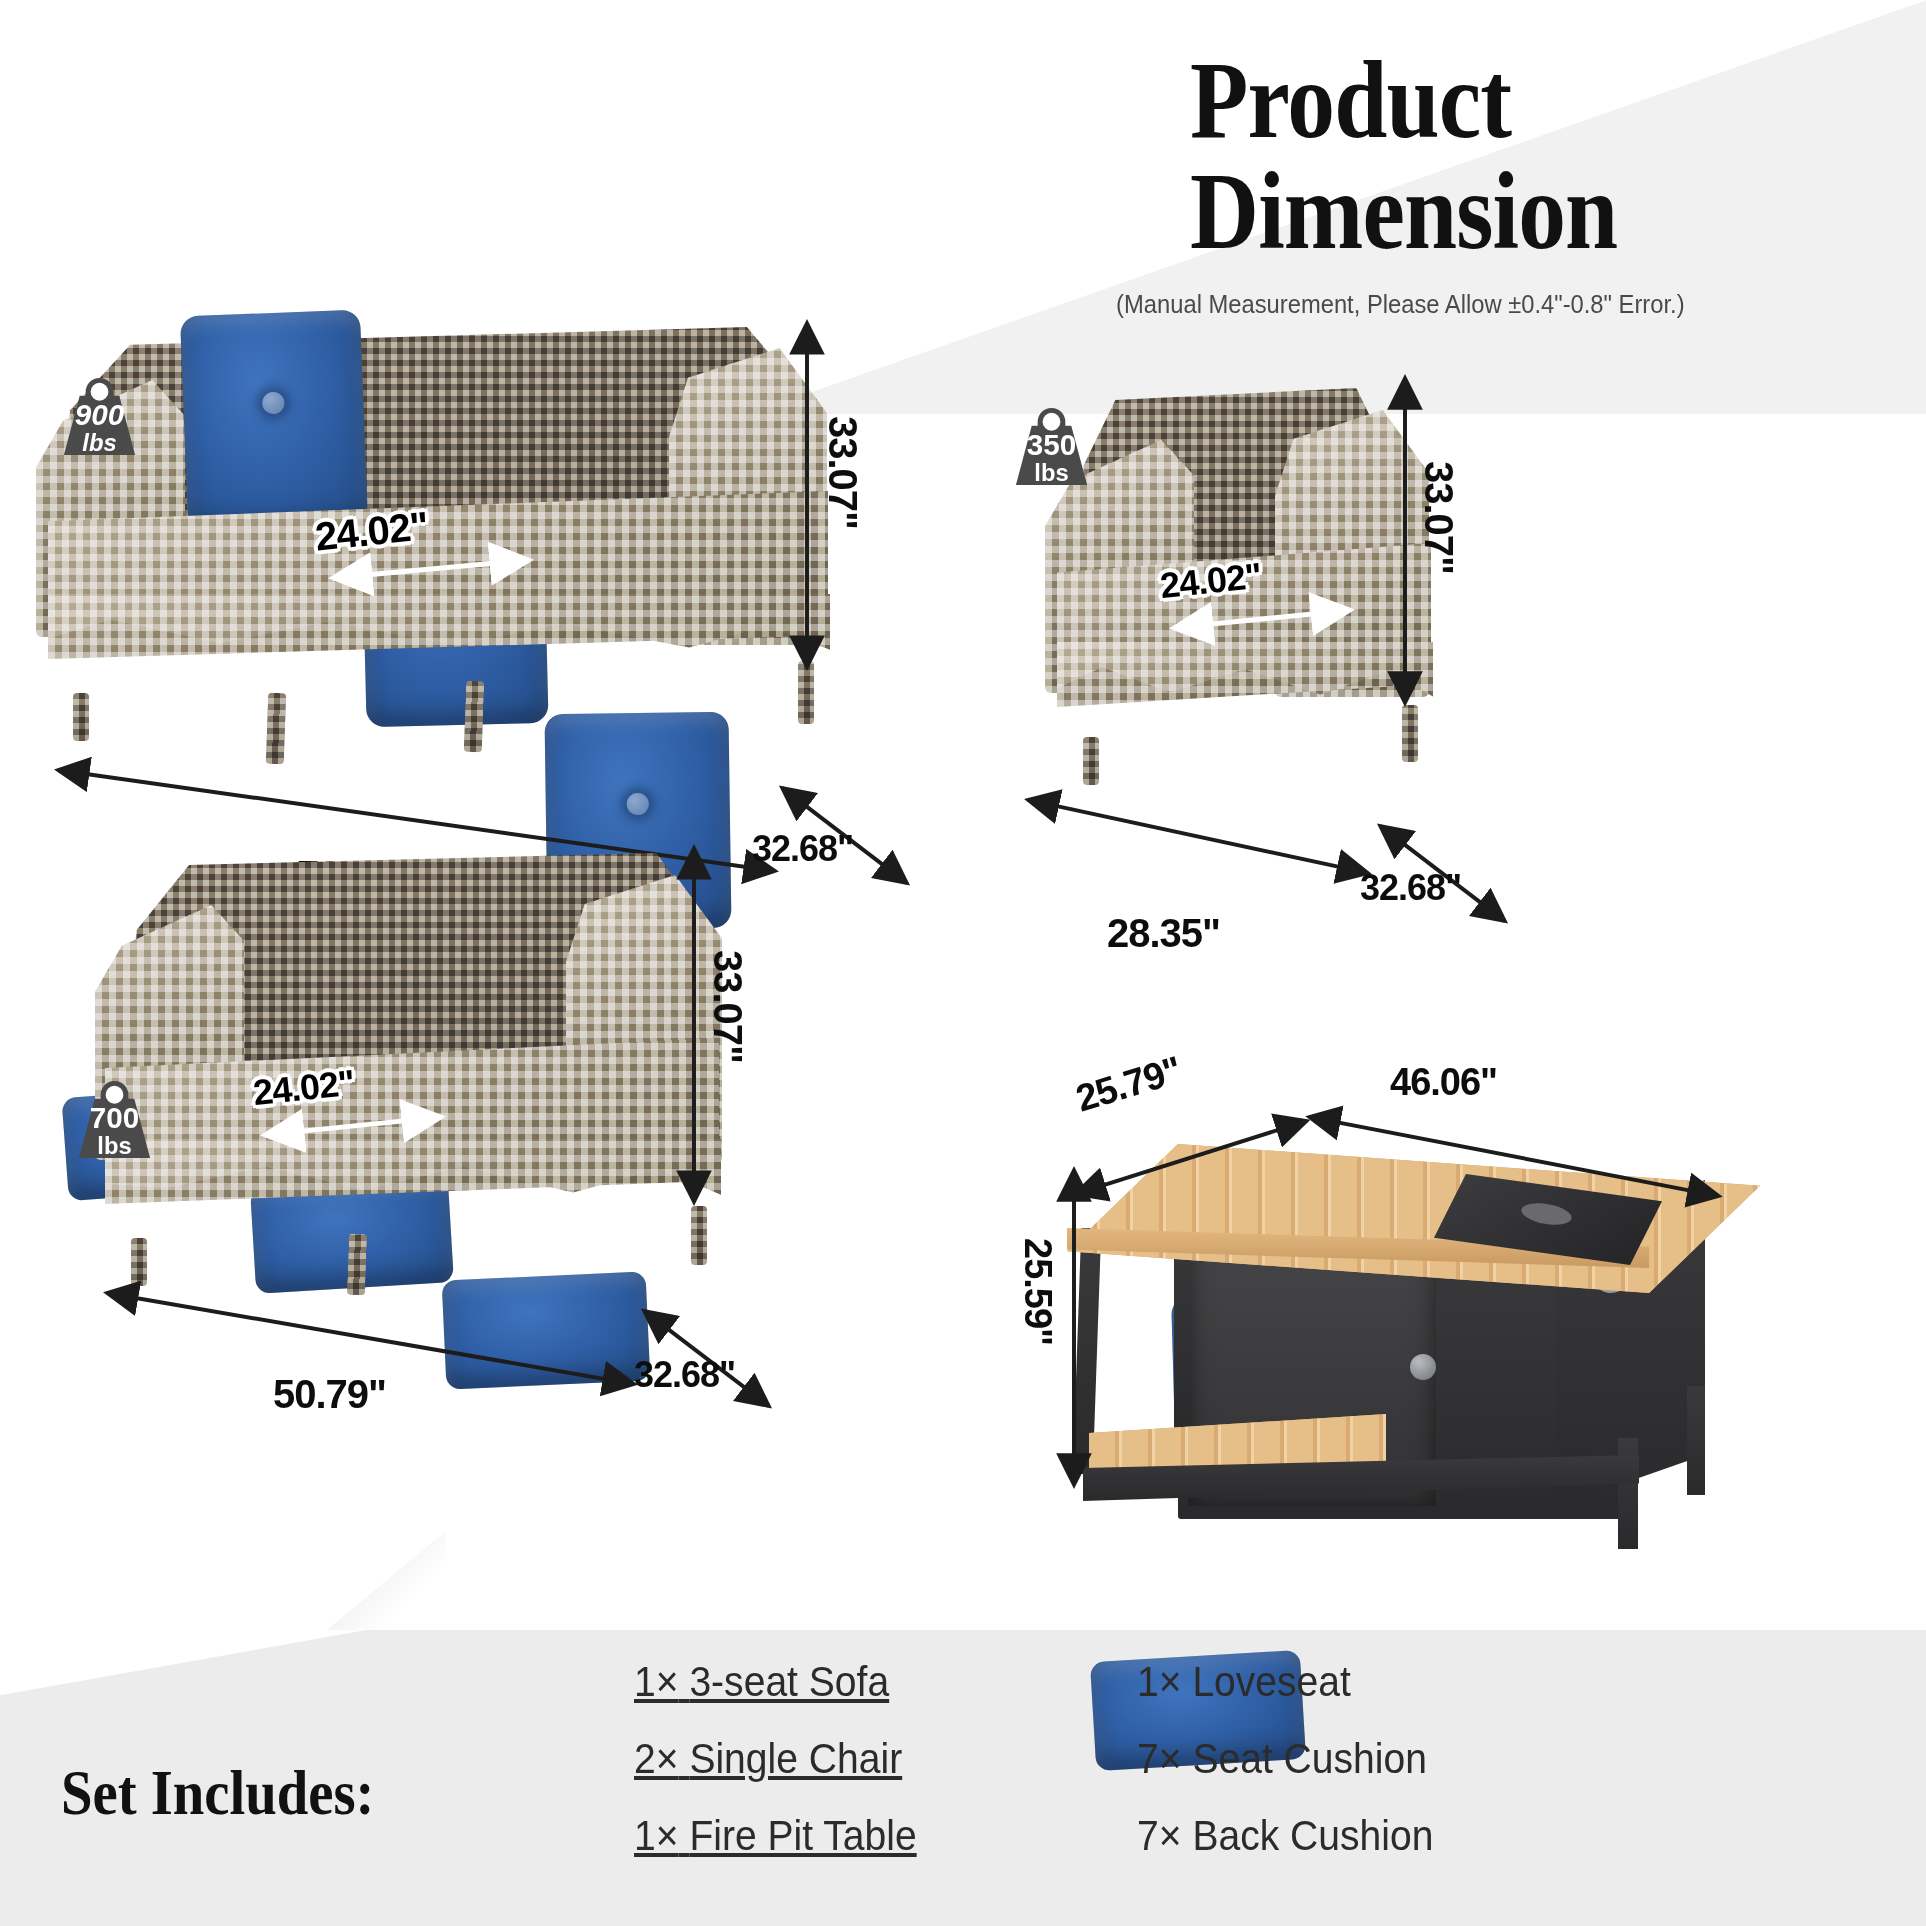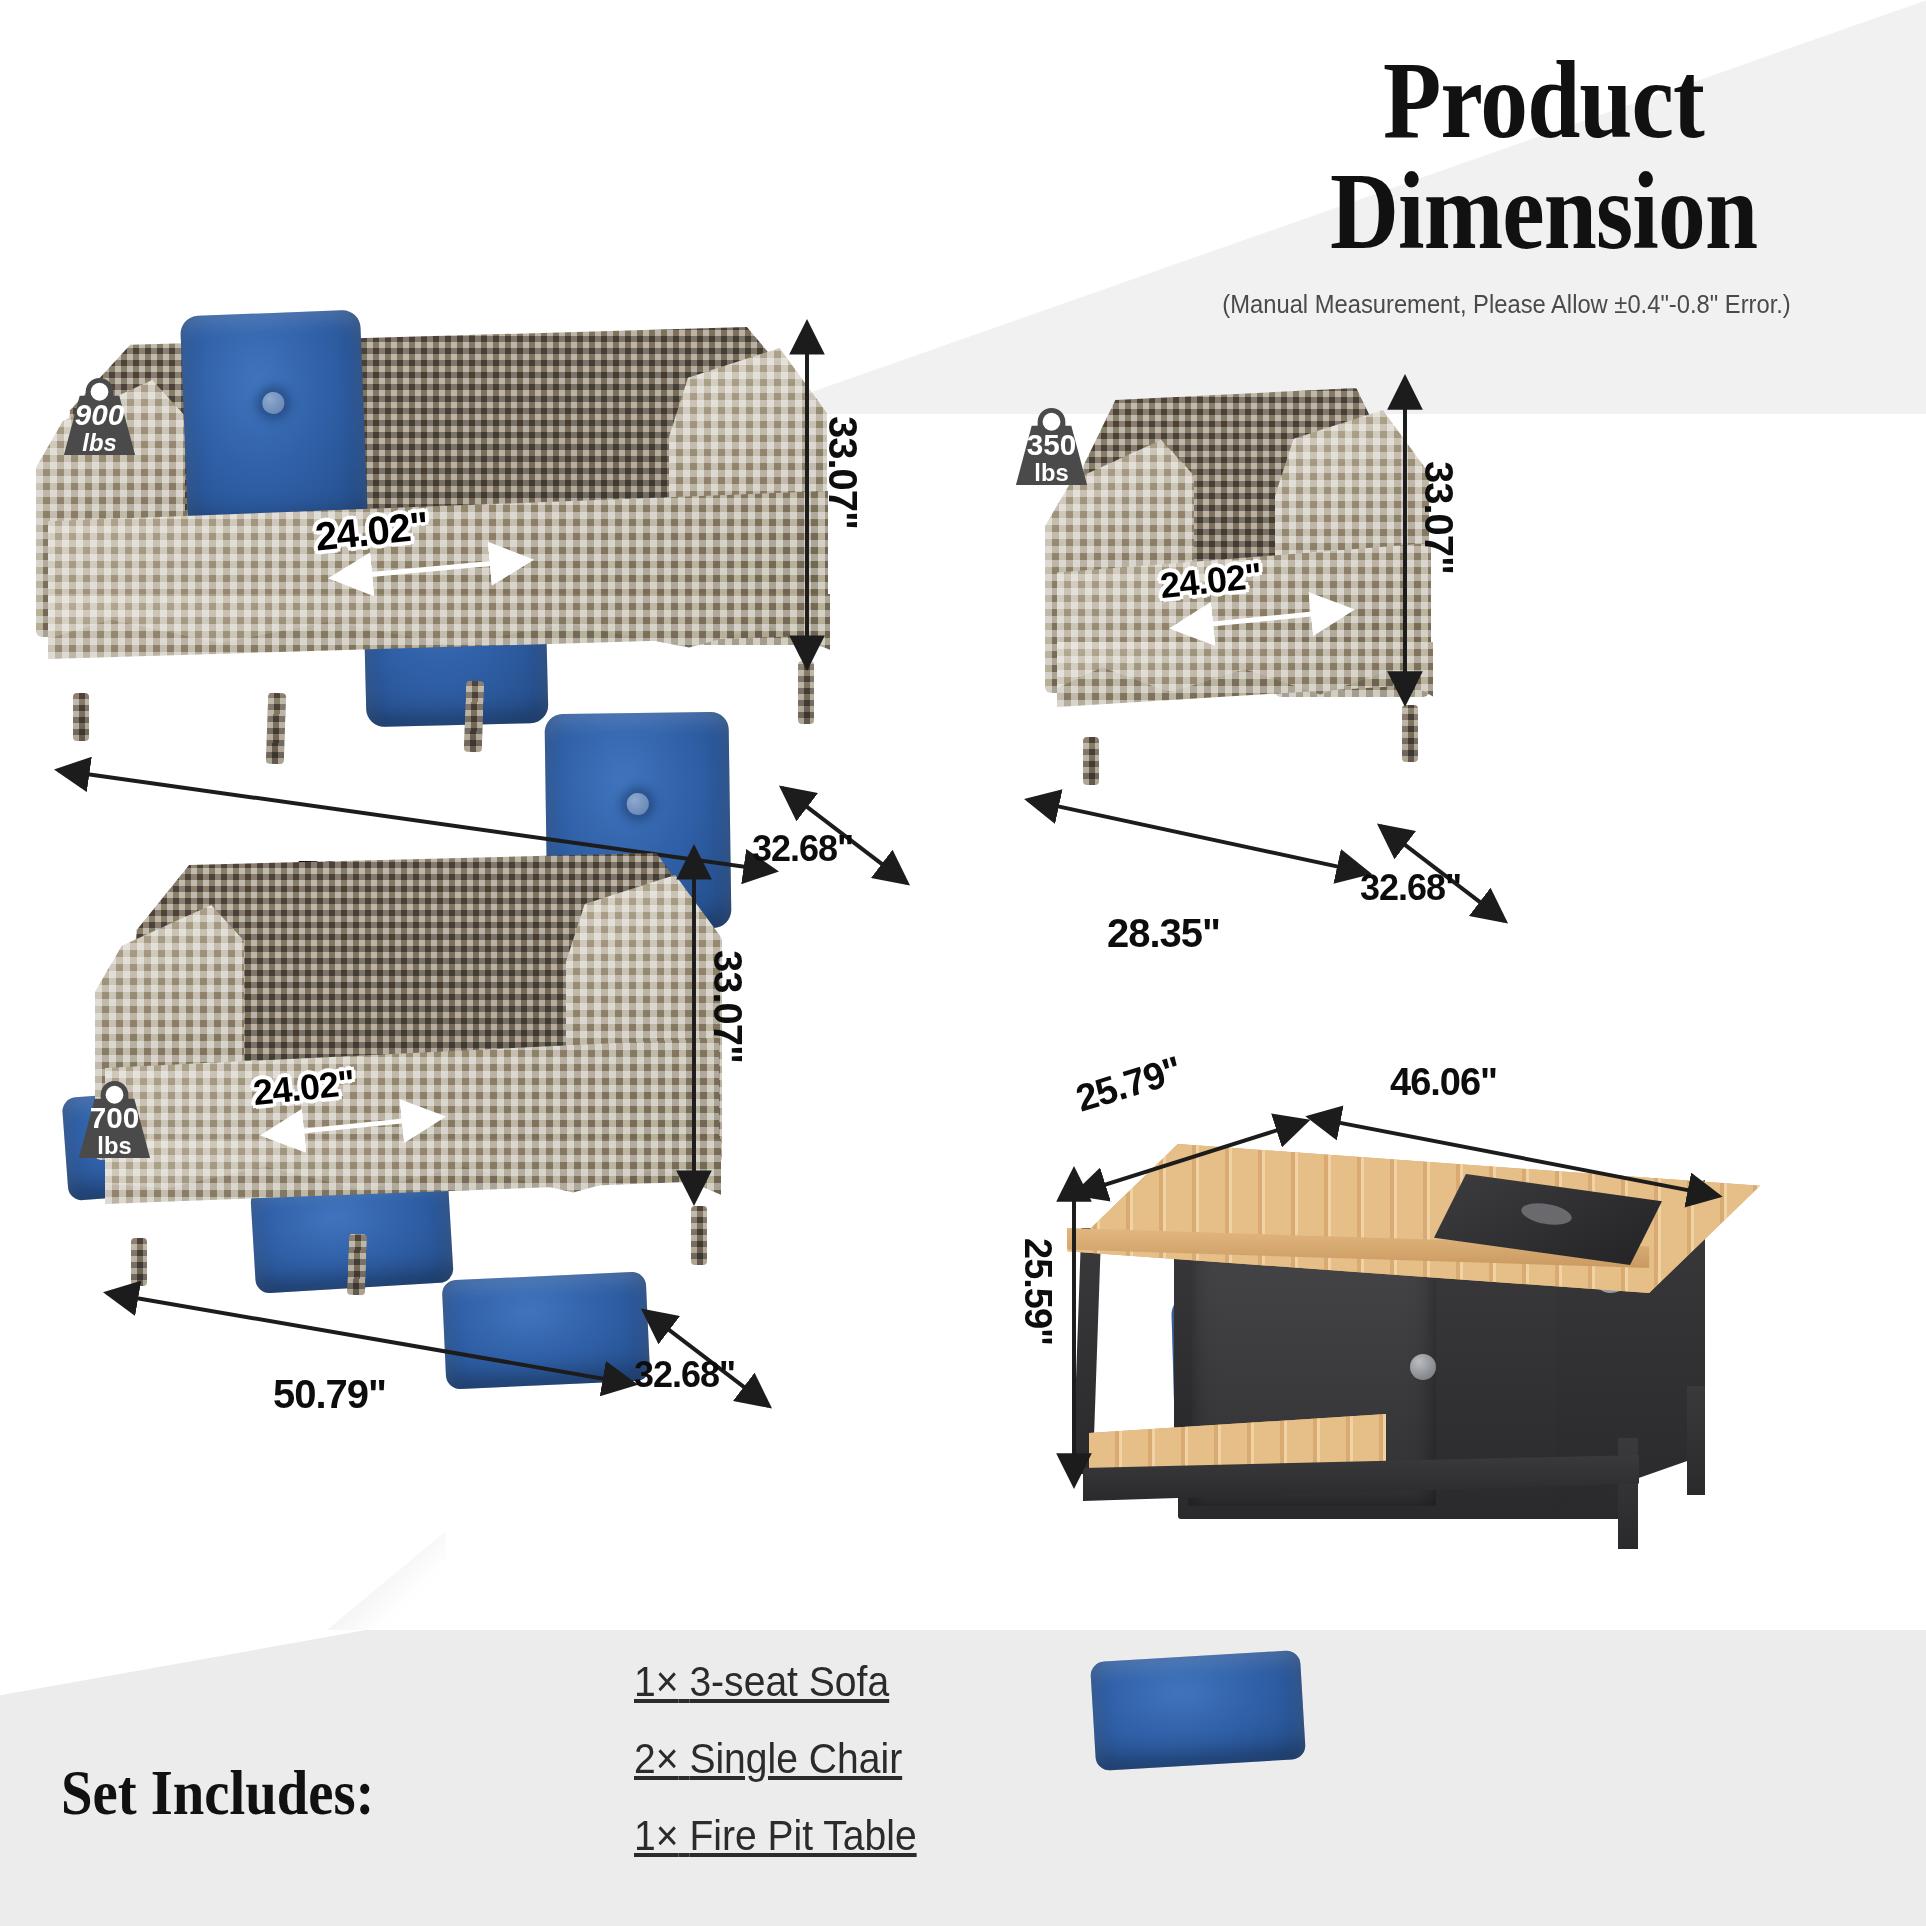--- a/index.html
+++ b/index.html
@@ -30,21 +30,21 @@
     position:absolute; left:327px; bottom:297px;
     width:119px; height:99px;
     background:linear-gradient(135deg,#d8d8d8 0%,rgba(216,216,216,0) 70%);
     clip-path: polygon(0 100%, 100% 0, 100% 100%);
     opacity:.75;
   }
 
   
   .header {
     position:absolute; top:44px; right:30px;
-    width:822px; text-align:center;
+    width:822px; text-align:left;
   }
   .header h1 {
     font-family:"Liberation Serif", serif;
     font-weight:bold;
     font-size:111px;
     line-height:1.0;
     letter-spacing:-1px;
     color:#111;
     transform:scaleX(.86);
     transform-origin:right center;
@@ -434,15 +434,29 @@
     <div class="li">
       <span>2×</span>
       <span>Single Chair</span>
     </div>
     <div class="li">
       <span>1×</span>
       <span>Fire Pit Table</span>
     </div>
   </div>
 
+  <div class="set-list" id="setColB">
+    <div class="li">
+      <span>1×</span>
+      <span>Loveseat</span>
+    </div>
+    <div class="li">
+      <span>7×</span>
+      <span>Seat Cushion</span>
+    </div>
+    <div class="li">
+      <span>7×</span>
+      <span>Back Cushion</span>
+    </div>
+  </div>
 
 </div>
 
 
 </body></html>

